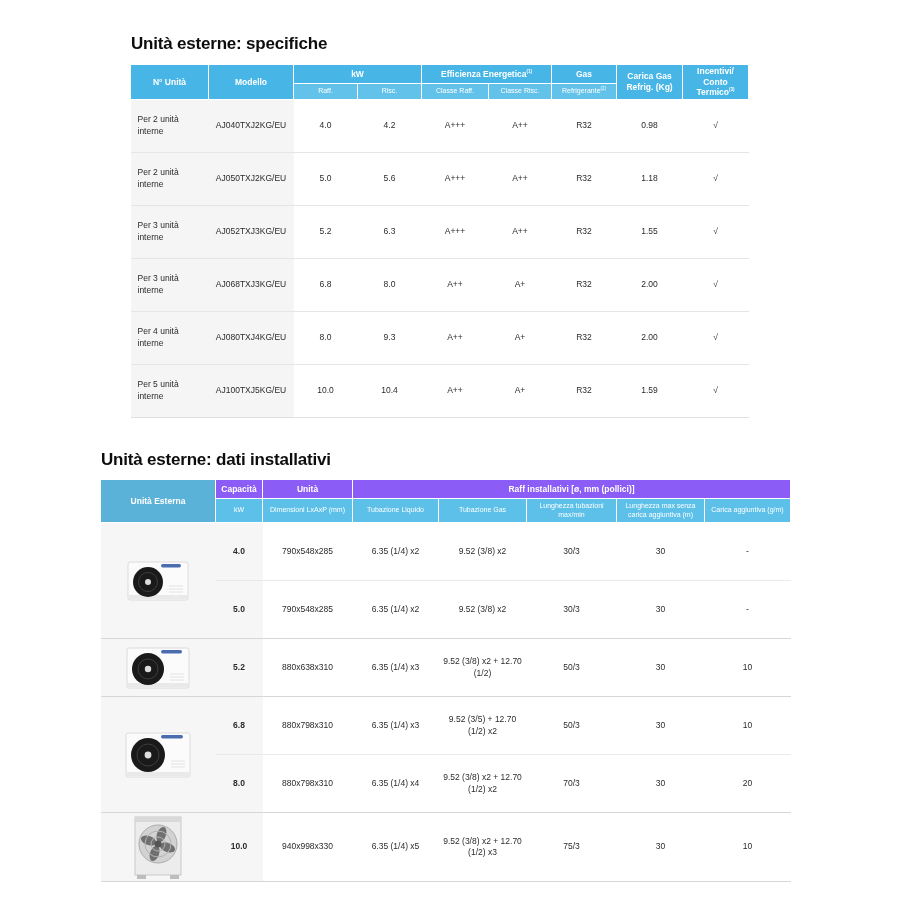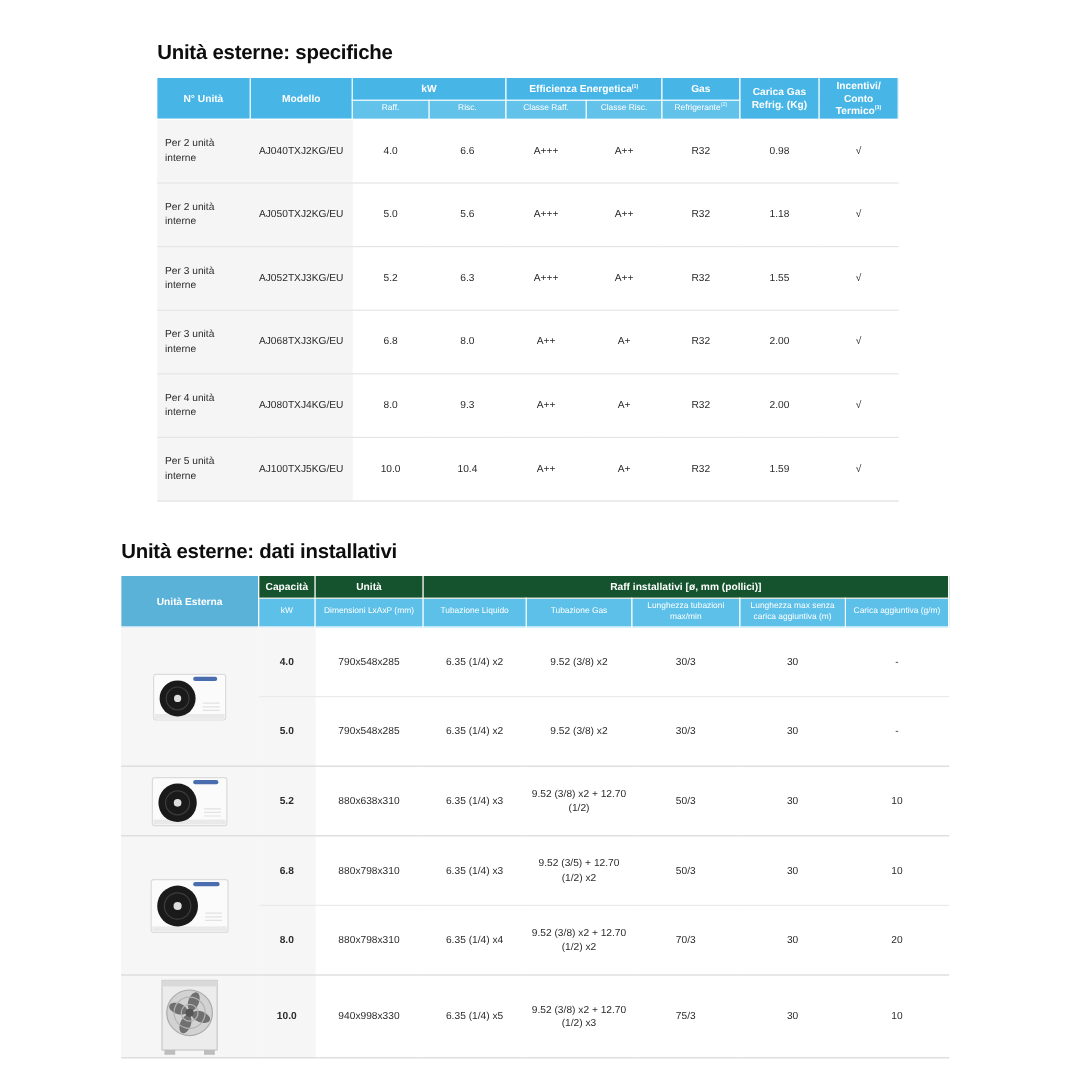--- a/index.html
+++ b/index.html
@@ -19,21 +19,21 @@
   #t2 { left:100px; top:479px; width:690px; }
 
   th {
     color:#ffffff; text-align:center; vertical-align:middle;
     border:1px solid #ffffff; padding:1px 2px; line-height:1.25;
   }
   .h-main { font-size:8.5px; font-weight:700; }
   .h-sub  { font-size:7px;  font-weight:400; }
   #t1 .h-main { background:#47b6e7; }
   #t1 .h-sub  { background:#63c2ea; }
-  #t2 .h-main { background:#14532d; }
+  #t2 .h-main { background:#8b5cf6; }
   #t2 .h-sub  { background:#5cc0e9; }
   #t2 th.unit-head { background:#5bb2d8; font-size:8.5px; font-weight:700;margin-top:41px; }
   sup { font-size:4.5px; vertical-align:super; line-height:0; }
 
   td {
     font-size:8.5px; color:#2b2b2b; text-align:center; vertical-align:middle;
     padding:2px 4px; line-height:1.35;
   }
   #t1 td { height:53px; }
   #t2 td { height:58px; }
@@ -83,21 +83,21 @@
       <th class="h-sub">Classe Raff.</th>
       <th class="h-sub">Classe Risc.</th>
       <th class="h-sub"><span>Refrigerante</span><sup>(2)</sup></th>
     </tr>
   </thead>
   <tbody>
     <tr>
       <td class="g c0">Per 2 unità interne</td>
       <td class="g">AJ040TXJ2KG/EU</td>
       <td>4.0</td>
-      <td>6.6</td>
+      <td>4.2</td>
       <td>A+++</td>
       <td>A++</td>
       <td>R32</td>
       <td>0.98</td>
       <td>√</td>
     </tr>
     <tr class="sep">
       <td class="g c0">Per 2 unità interne</td>
       <td class="g">AJ050TXJ2KG/EU</td>
       <td>5.0</td>

